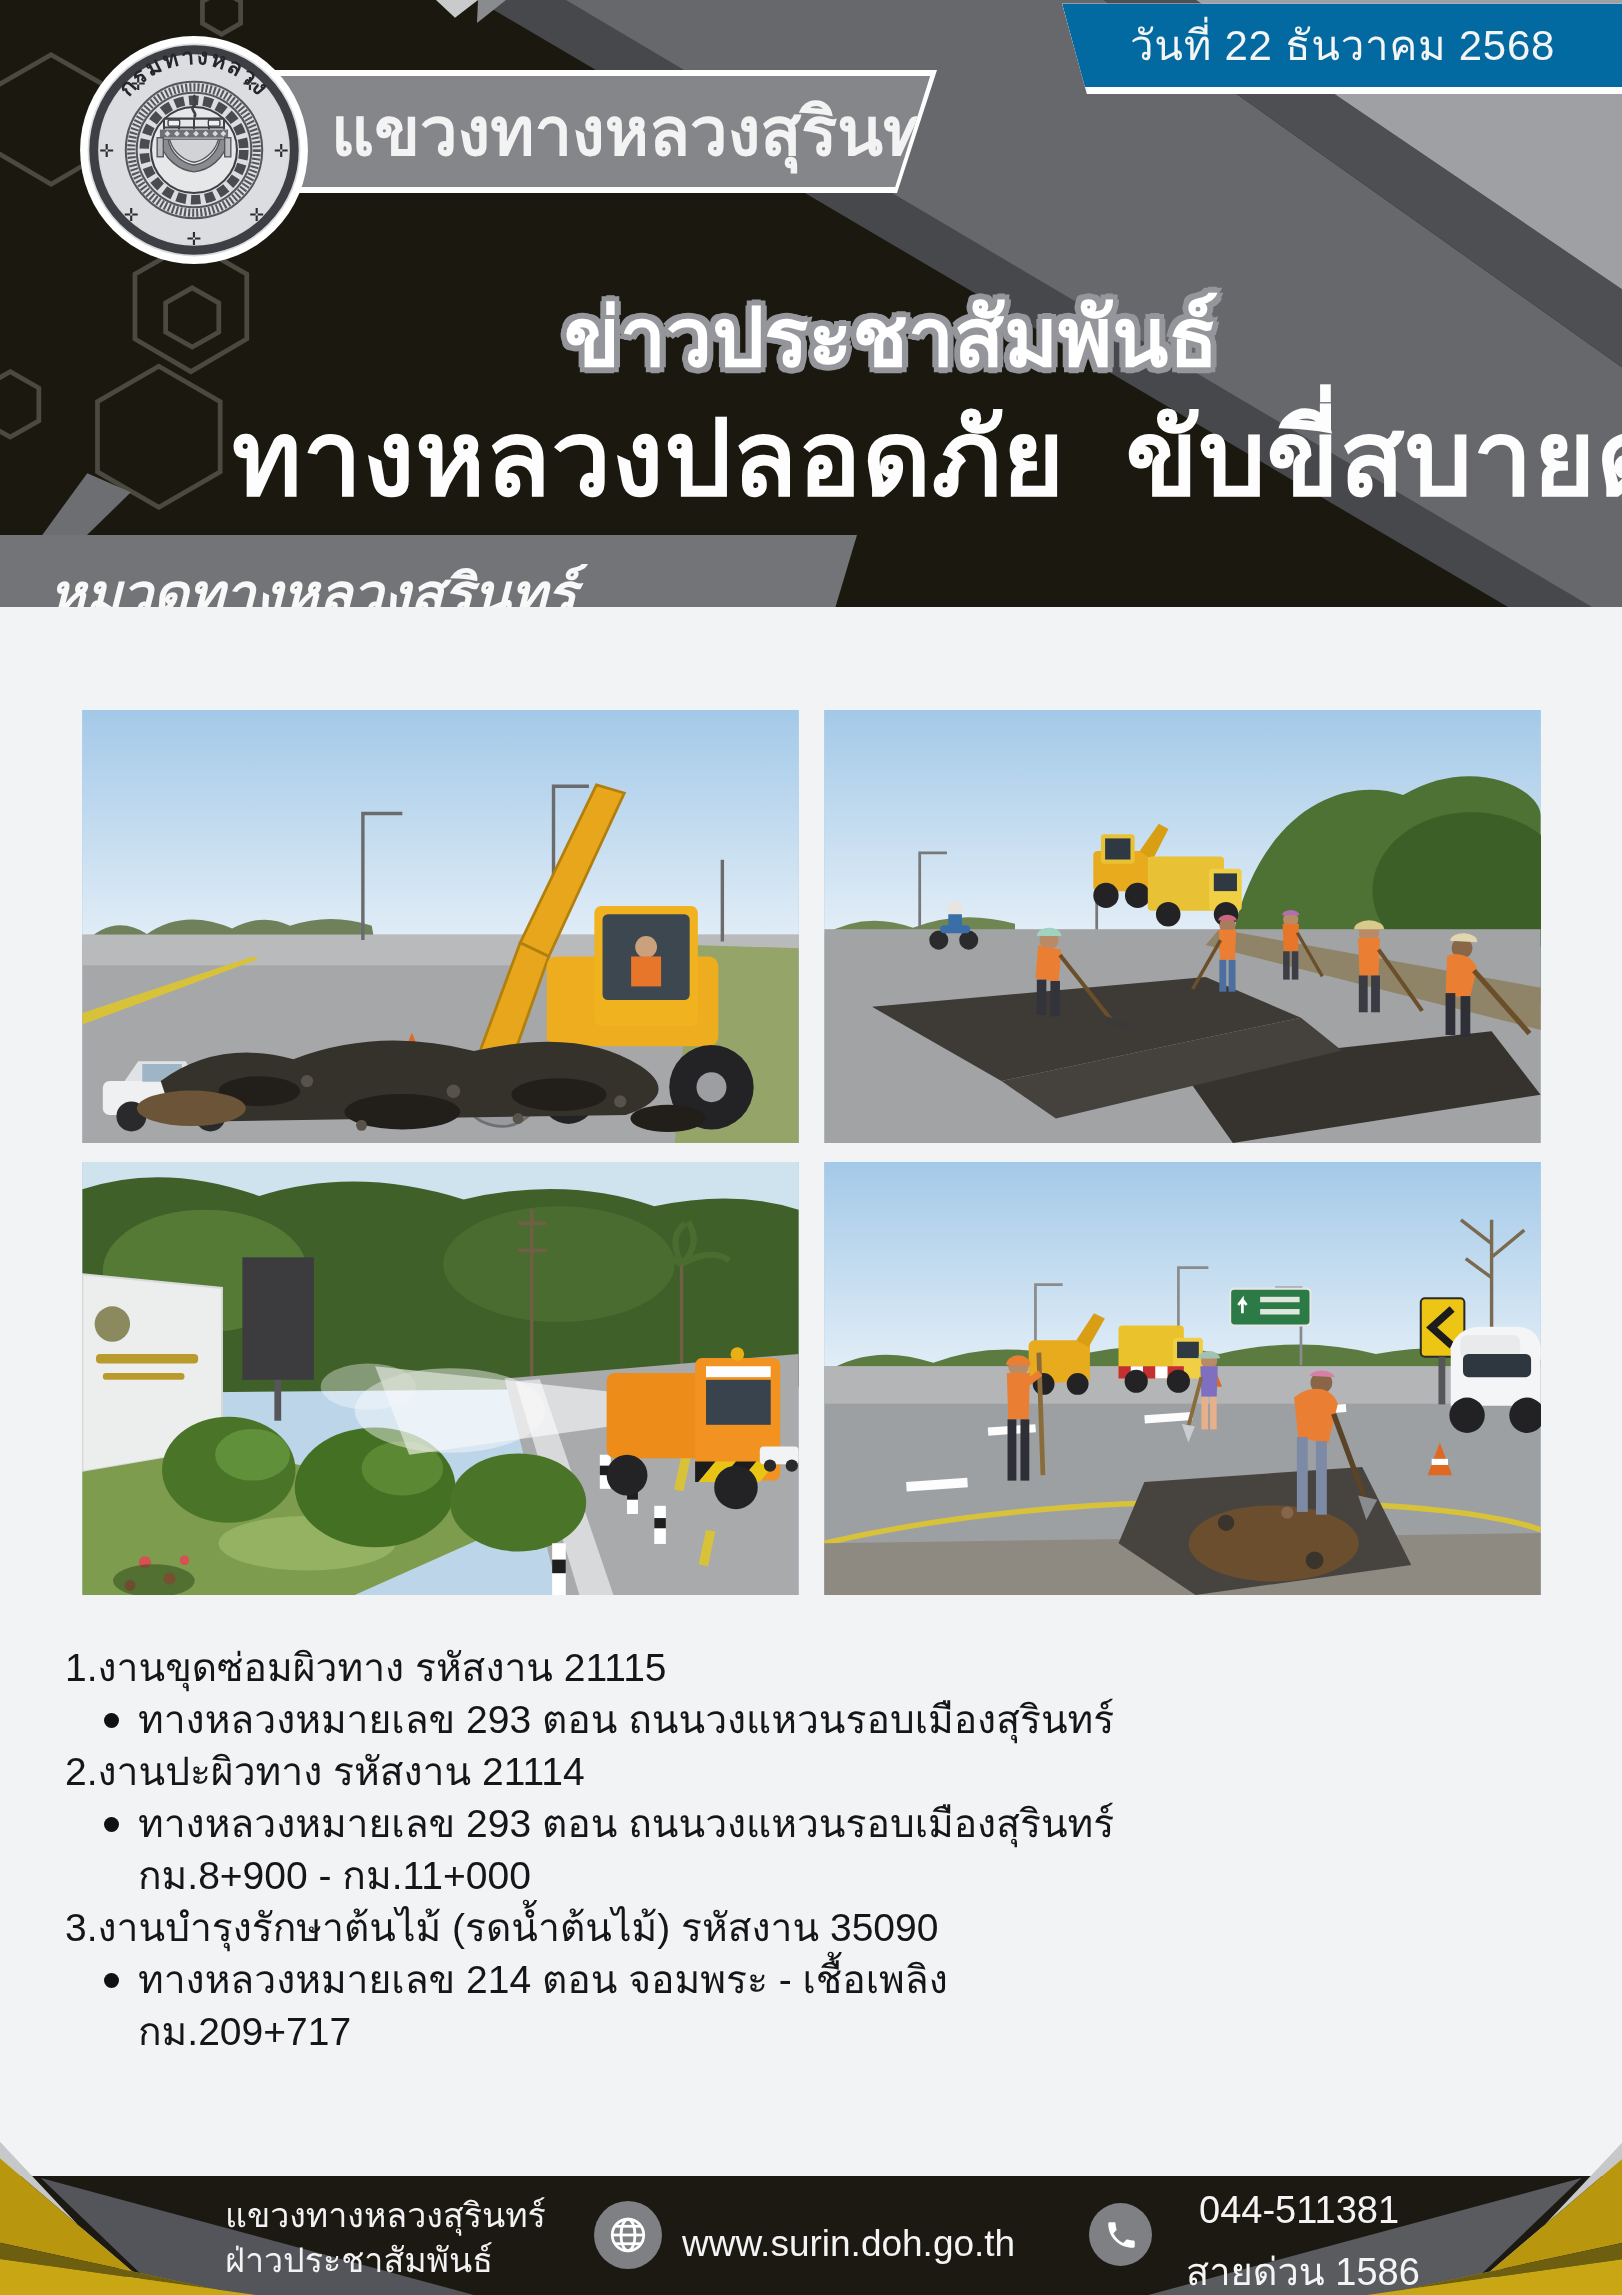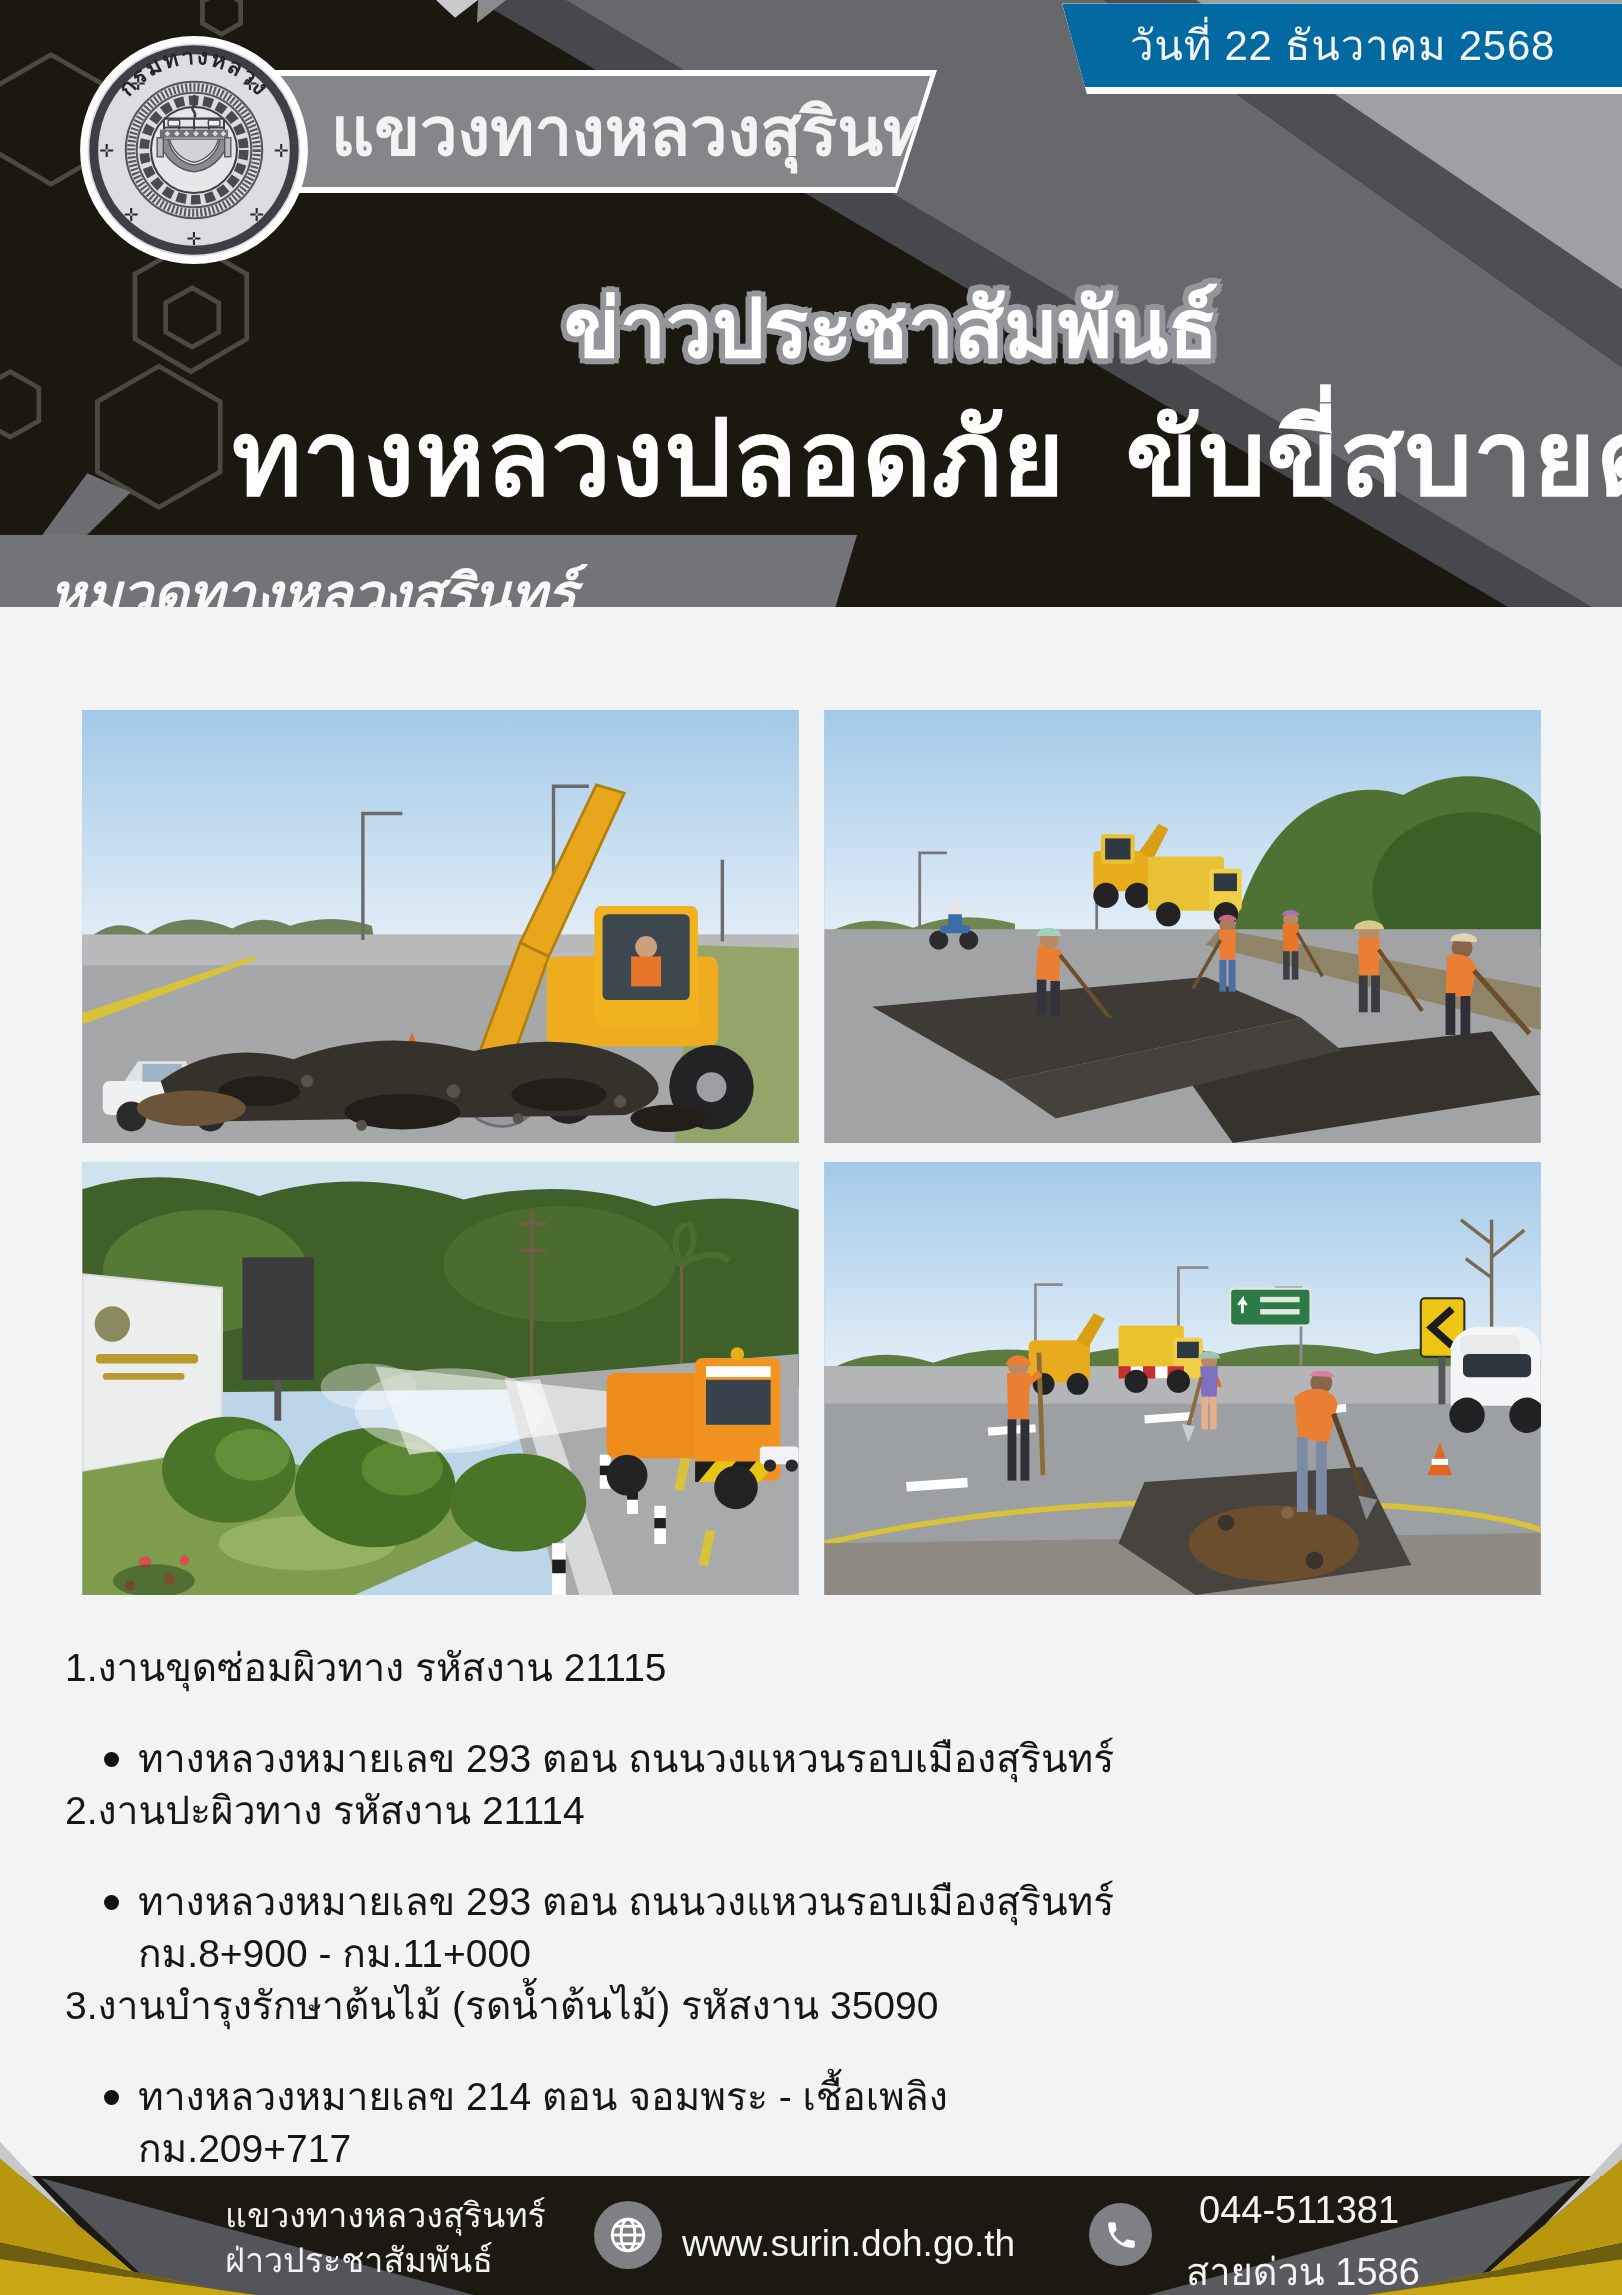--- a/index.html
+++ b/index.html
@@ -31,21 +31,21 @@
   
   .org-banner-outer{left:266px;top:70px;width:671px;height:123px;background:#ffffff;
       clip-path:polygon(0 0,100% 0,calc(100% - 40px) 100%,0 100%);}
   .org-banner-inner{position:absolute;left:0;top:6.1px;right:6.8px;bottom:6.1px;background:#85868a;
       clip-path:polygon(0 0,100% 0,calc(100% - 35px) 100%,0 100%);
       display:flex;align-items:center;}
   .org-banner-inner span{color:#f3f3f4;font-size:67px;font-weight:600;padding-left:65px;white-space:pre;}
 
   .logo{left:76px;top:34px;width:236px;height:232px;}
 
-  .title1{left:564px;top:263px;color:#ffffff;font-size:82px;font-weight:700;white-space:pre;
+  .title1{left:564px;top:272px;color:#ffffff;font-size:82px;font-weight:700;white-space:pre;
       text-shadow:6.1px 0 #94969b,-6.1px 0 #94969b,0 6.1px #94969b,0 -6.1px #94969b,
                   4.8px 4.8px #94969b,-4.8px 4.8px #94969b,4.8px -4.8px #94969b,-4.8px -4.8px #94969b;}
   .title2{left:232px;top:373px;color:#fdfdfd;font-size:106px;font-weight:800;white-space:pre;letter-spacing:0.7px;}
 
   
   .section-banner{left:0;top:535px;width:857px;height:117px;background:#737478;
       clip-path:polygon(0 0,100% 0,calc(100% - 35px) 100%,0 100%);
       display:flex;align-items:center;font-style:italic;}
   .section-banner span{color:#f8f8f9;font-size:55px;font-weight:700;padding-left:49px;white-space:pre;}
 
@@ -53,21 +53,21 @@
   .content{left:0;top:607px;width:1466px;height:1569px;background:#f2f3f5;}
   .photo{position:absolute;width:717px;height:433px;overflow:hidden;background:#bcd5e8;}
   .photo svg{display:block;width:100%;height:100%;}
   .p1{left:82px;top:103px;}  
   .p2{left:824px;top:103px;}
   .p3{left:82px;top:555px;}  
   .p4{left:824px;top:555px;}
 
   .worklist{position:absolute;left:0;top:1035px;width:1623px;color:#161616;font-size:39px;line-height:52px;}
   .wl-head{padding-left:65px;white-space:pre;}
-  .wl-bullet{padding-left:104px;white-space:pre;display:flex;align-items:baseline;margin-top:39px;}
+  .wl-bullet{padding-left:104px;white-space:pre;display:flex;align-items:baseline;}
   .wl-bullet .dot{width:15px;height:15px;border-radius:50%;background:#111;display:inline-block;
       margin-right:19px;position:relative;top:-5.5px;flex:0 0 auto;}
   .wl-km{padding-left:138px;white-space:pre;}
 
   
   .footer{left:0;top:2176px;width:1623px;height:120px;background:#1b1912;}
   .footer-decor{left:0;top:2113px;width:1623px;height:183px;pointer-events:none;}
   .f-org{left:225px;top:2193px;color:#f2f2f3;font-size:34px;line-height:45px;white-space:pre;}
   .f-site{left:682px;top:2223px;color:#f4f4f5;font-size:37px;white-space:pre;}
   .f-phone{left:1186px;top:2189px;color:#f4f4f5;font-size:38px;white-space:pre;margin-left:13px;}

